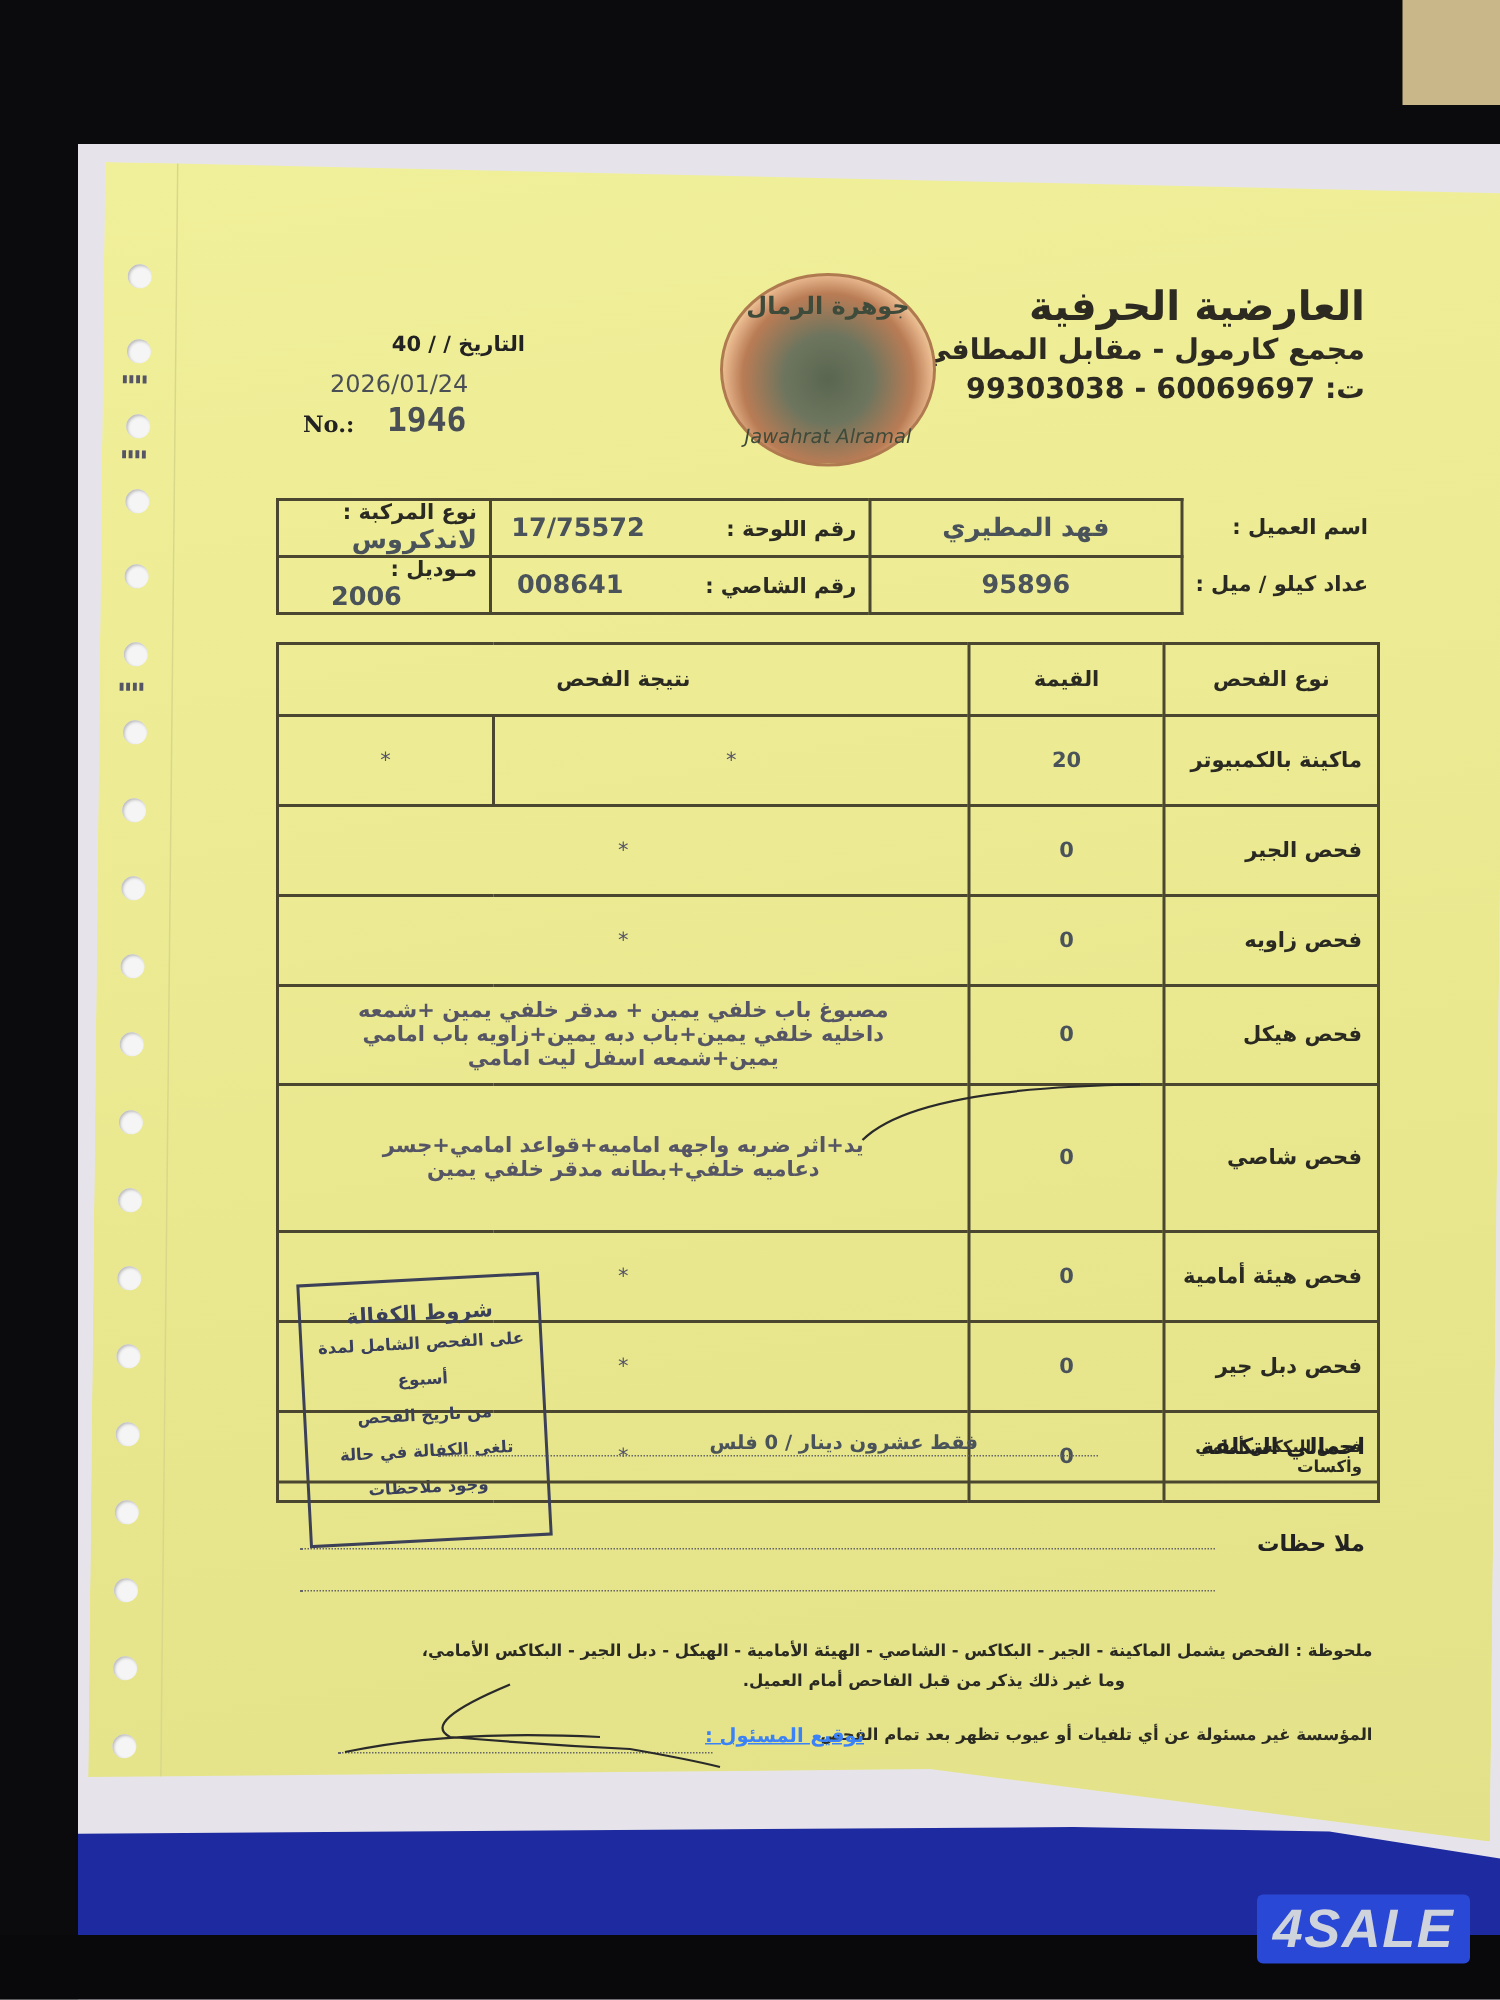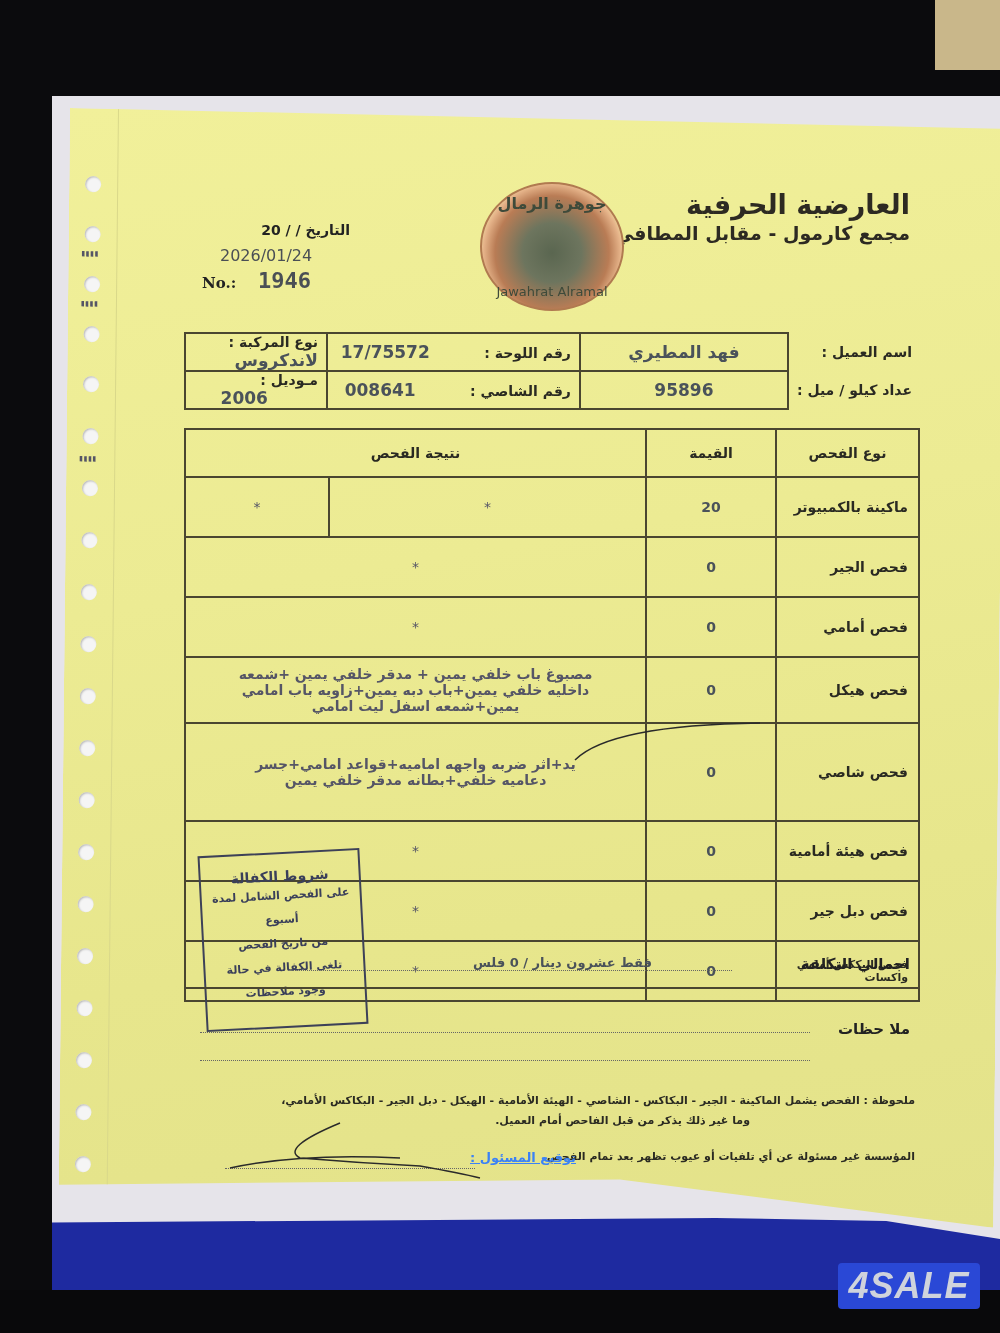--- a/index.html
+++ b/index.html
@@ -45,21 +45,21 @@
   .company-addr { font-size:19px; line-height:26px; }
   .company-phone { font-size:19px; line-height:26px; }
   .phone-nums { direction:ltr; display:inline-block; }
 
   .logo {
     position:absolute; left:480px; top:182px; width:140px; height:125px; border-radius:50%;
     background:radial-gradient(circle at 50% 55%,#5a6650 0%,#6d755e 30%,#b97c55 58%,#e6b48a 70%,#efe7a4 78%);
     border:2px solid #b07a50;
   }
   .logo-ar { position:absolute; top:10px; width:100%; text-align:center; color:#3e4a3a; font-weight:bold; font-size:16px; direction:rtl; }
-  .logo-en { position:absolute; bottom:10px; width:100%; text-align:center; color:#3e4a3a; font-size:13px; }
+  .logo-en { position:absolute; bottom:10px; width:100%; text-align:center; color:#3e4a3a; font-size:13px; font-style:italic; }
 
   .date-block { position:absolute; left:180px; top:222px; color:#3d3d3d; }
   .date-label { position:absolute; left:0; top:0; width:170px; direction:rtl; font-size:14px; font-weight:bold; color:#222; white-space:nowrap; }
   .date-value { position:absolute; left:40px; top:24px; font-size:16px; color:#4a4f55; }
   .num-label { position:absolute; left:22px; top:52px; font-family:"DejaVu Serif", serif; font-size:15px; font-weight:bold; color:#222; }
   .num-value { position:absolute; left:78px; top:46px; font-family:"DejaVu Sans Mono", monospace; font-size:22px; color:#4a4f55; font-weight:bold; }
 
   table.info {
     position:absolute; left:184px; top:332px; width:736px; border-collapse:collapse;
     direction:rtl; color:#2a2a22;
@@ -136,29 +136,33 @@
     <div class="hole" style="top:1048px"></div>
   </div>
 </div>
 
 <div class="blue-band"></div>
 <div class="dark-bottom"></div>
 
 <div class="header-right">
   <div class="company-name">العارضية الحرفية</div>
   <div class="company-addr">مجمع كارمول - مقابل المطافي</div>
+  <div class="company-phone">
+    <span>ت:</span>
+    <span class="phone-nums">99303038 - 60069697</span>
+  </div>
 </div>
 
 <div class="logo">
   <div class="logo-ar">جوهرة الرمال</div>
   <div class="logo-en">Jawahrat Alramal</div>
 </div>
 
 <div class="date-block">
-  <div class="date-label">التاريخ   /   /   20</div>
+  <div class="date-label">التاريخ   /   /   40</div>
   <div class="date-value">2026/01/24</div>
   <div class="num-label">No.:</div>
   <div class="num-value">1946</div>
 </div>
 
 <table class="info">
   <tbody>
       <tr>
     <td class="lbl-out">اسم العميل :</td>
     <td style="text-align:center;width:190px">
@@ -202,21 +206,21 @@
     <td class="value-cell">20</td>
     <td class="result-cell">*</td>
     <td class="result-cell" style="width:140px">*</td>
   </tr>
   <tr>
     <td class="type-cell">فحص الجير</td>
     <td class="value-cell">0</td>
     <td colspan="2" class="result-cell">*</td>
   </tr>
   <tr>
-    <td class="type-cell">فحص أمامي</td>
+    <td class="type-cell">فحص زاويه</td>
     <td class="value-cell">0</td>
     <td colspan="2" class="result-cell">*</td>
   </tr>
   <tr>
     <td class="type-cell">فحص هيكل</td>
     <td class="value-cell">0</td>
     <td colspan="2" class="result-cell note-text" style="padding:4px 30px">مصبوغ باب خلفي يمين + مدقر خلفي يمين +شمعه داخليه خلفي يمين+باب دبه يمين+زاويه باب امامي يمين+شمعه اسفل ليت امامي</td>
   </tr>
   <tr>
     <td class="type-cell">فحص شاصي</td>

